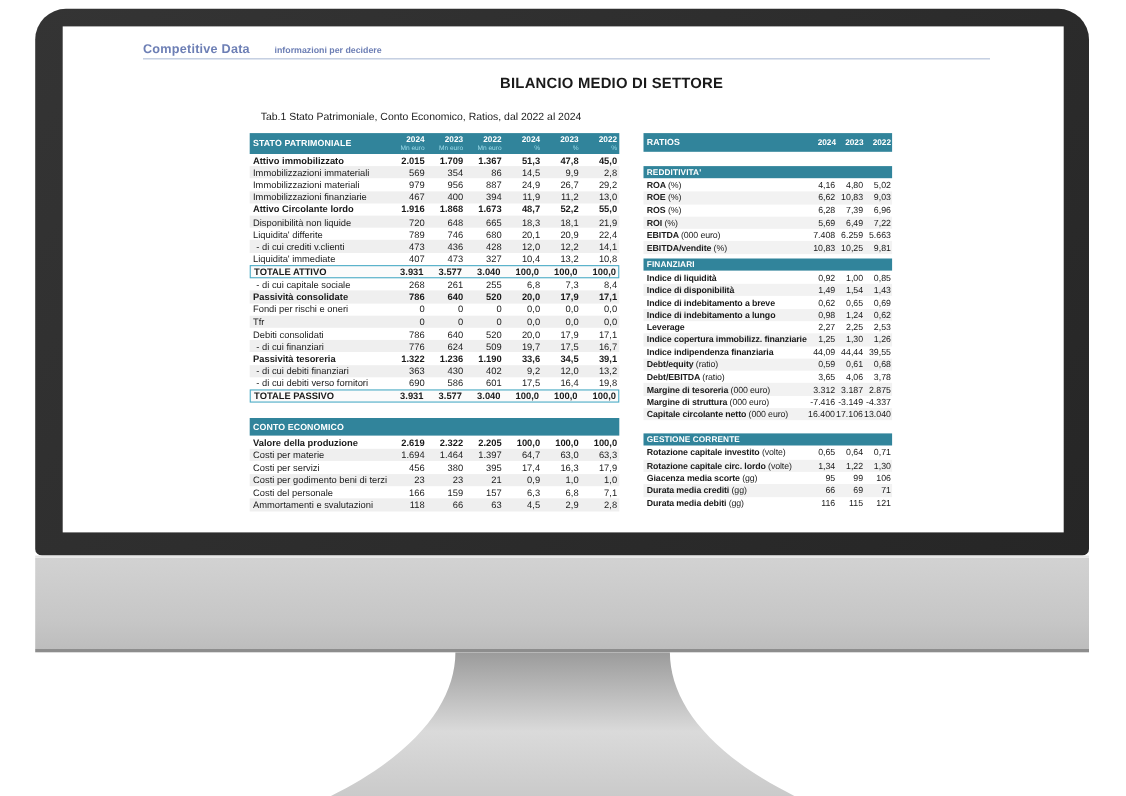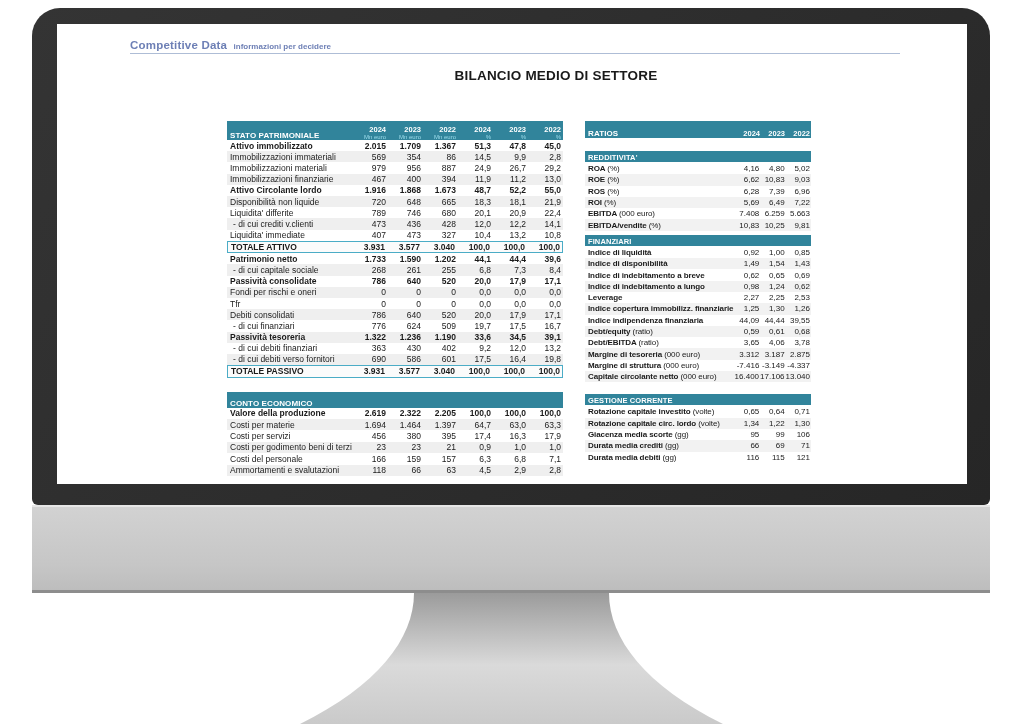--- a/index.html
+++ b/index.html
@@ -15,32 +15,32 @@
            background:linear-gradient(180deg,#d2d2d2 0%,#c6c6c6 70%,#bdbdbd 100%);
            border-top:2px solid #e6e6e6; border-bottom:3px solid #8d8d8d; }
   .stand { position:absolute; left:300px; top:593px; width:423px; height:131px; }
 
   .screen { position:absolute; left:57px; top:24px; width:910px; height:460px;
             background:#ffffff; overflow:hidden; }
 
   
   .brand { position:absolute; left:73px; top:11px; white-space:nowrap; }
   .brand-name { font-size:11.5px; font-weight:bold; color:var(--brand-blue); letter-spacing:.2px; }
-  .brand-tagline { font-size:8px; font-weight:bold; color:var(--brand-blue); margin-left:2px; }
+  .brand-tagline { font-size:8px; font-weight:bold; color:var(--brand-blue); margin-left:18px; }
   .brand-rule { position:absolute; left:73px; top:29px; width:770px; height:1px;
                 background:var(--rule-blue); }
   .doc-title { position:absolute; left:0; top:44px; width:998px; text-align:center;
                font-size:13.5px; font-weight:bold; letter-spacing:.2px; }
   .caption { position:absolute; left:180px; top:77px; font-size:9.5px; }
 
   
   .left-col  { position:absolute; left:170px; top:97px; width:336px; }
   .right-col { position:absolute; left:528px; top:97px; width:226px; }
 
-  .band { background:var(--teal); color:#fff; display:flex; align-items:flex-end; }
+  .band { background:var(--teal); color:#fff; display:flex; align-items:center; }
   .band-title { flex:1; padding-left:3px; font-weight:bold; font-size:8px; letter-spacing:.1px; }
 
   
   .sp-band { height:19px; }
   .col-head { width:35px; text-align:right; padding-right:2px; display:flex;
               flex-direction:column; justify-content:center; line-height:1; }
   .col-head .yr { font-size:7.5px; font-weight:bold; }
   .col-head .unit { font-size:6px; color:var(--sub-label); margin-top:1px; }
 
   .row { display:flex; align-items:center; height:11.2px; font-size:8.5px;justify-content:flex-end; }
@@ -82,20 +82,21 @@
 
   <div class="screen">
 
     <div class="brand">
       <span class="brand-name">Competitive Data</span>
       <span class="brand-tagline">informazioni per decidere</span>
     </div>
     <div class="brand-rule"></div>
 
     <div class="doc-title">BILANCIO MEDIO DI SETTORE</div>
+    <div class="caption">Tab.1 Stato Patrimoniale, Conto Economico, Ratios, dal 2022 al 2024</div>
 
     <div class="left-col">
 
       <div>
         <div class="band sp-band">
           <div class="band-title">STATO PATRIMONIALE</div>
           <div style="display:contents" id="sp-cols"><div class="col-head">
      <span class="yr">2024</span>
      <span class="unit">Mn euro</span>
    </div><div class="col-head">
@@ -199,29 +200,20 @@
      </div>
             <div class="row bold total">
        <div class="lbl ">TOTALE ATTIVO</div>
        <div class="val">3.931</div>
               <div class="val">3.577</div>
               <div class="val">3.040</div>
               <div class="val">100,0</div>
               <div class="val">100,0</div>
               <div class="val">100,0</div>
      </div>
-            <div class="row bold ">
-       <div class="lbl ">Patrimonio netto</div>
-       <div class="val">1.733</div>
-              <div class="val">1.590</div>
-              <div class="val">1.202</div>
-              <div class="val">44,1</div>
-              <div class="val">44,4</div>
-              <div class="val">39,6</div>
-     </div>
             <div class="row  ">
        <div class="lbl indent">- di cui capitale sociale</div>
        <div class="val">268</div>
               <div class="val">261</div>
               <div class="val">255</div>
               <div class="val">6,8</div>
               <div class="val">7,3</div>
               <div class="val">8,4</div>
      </div>
             <div class="row bold ">

